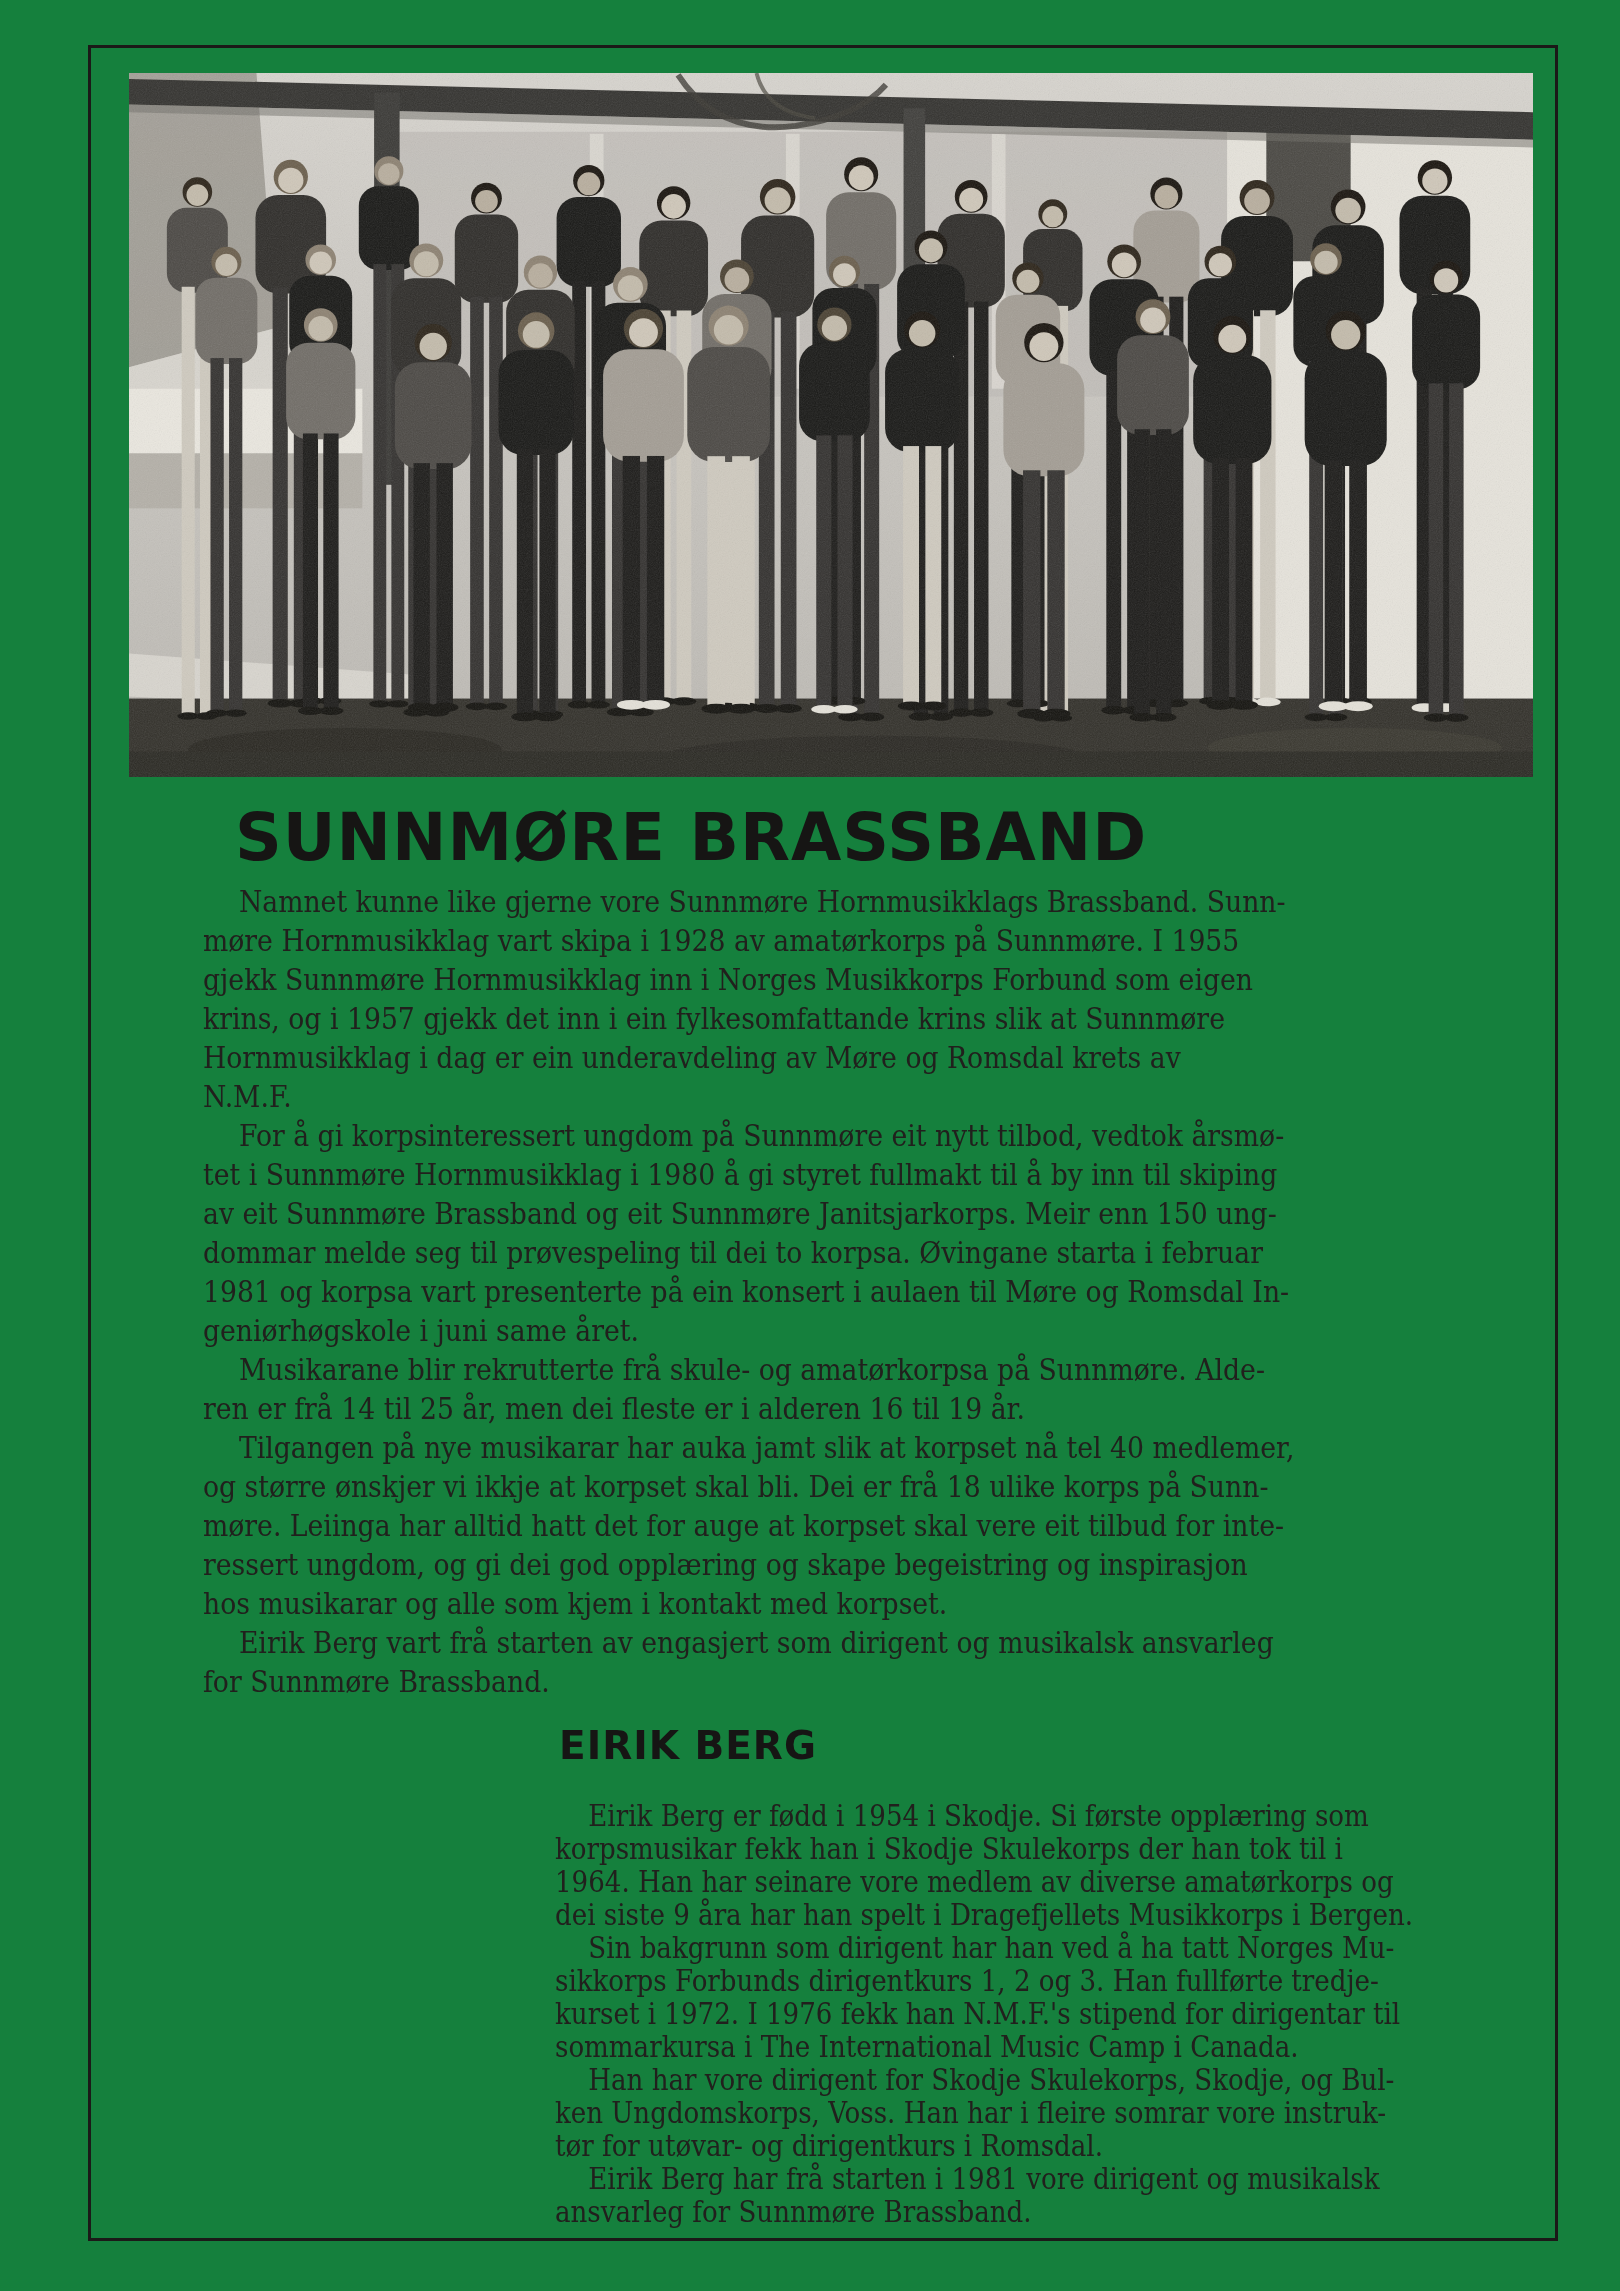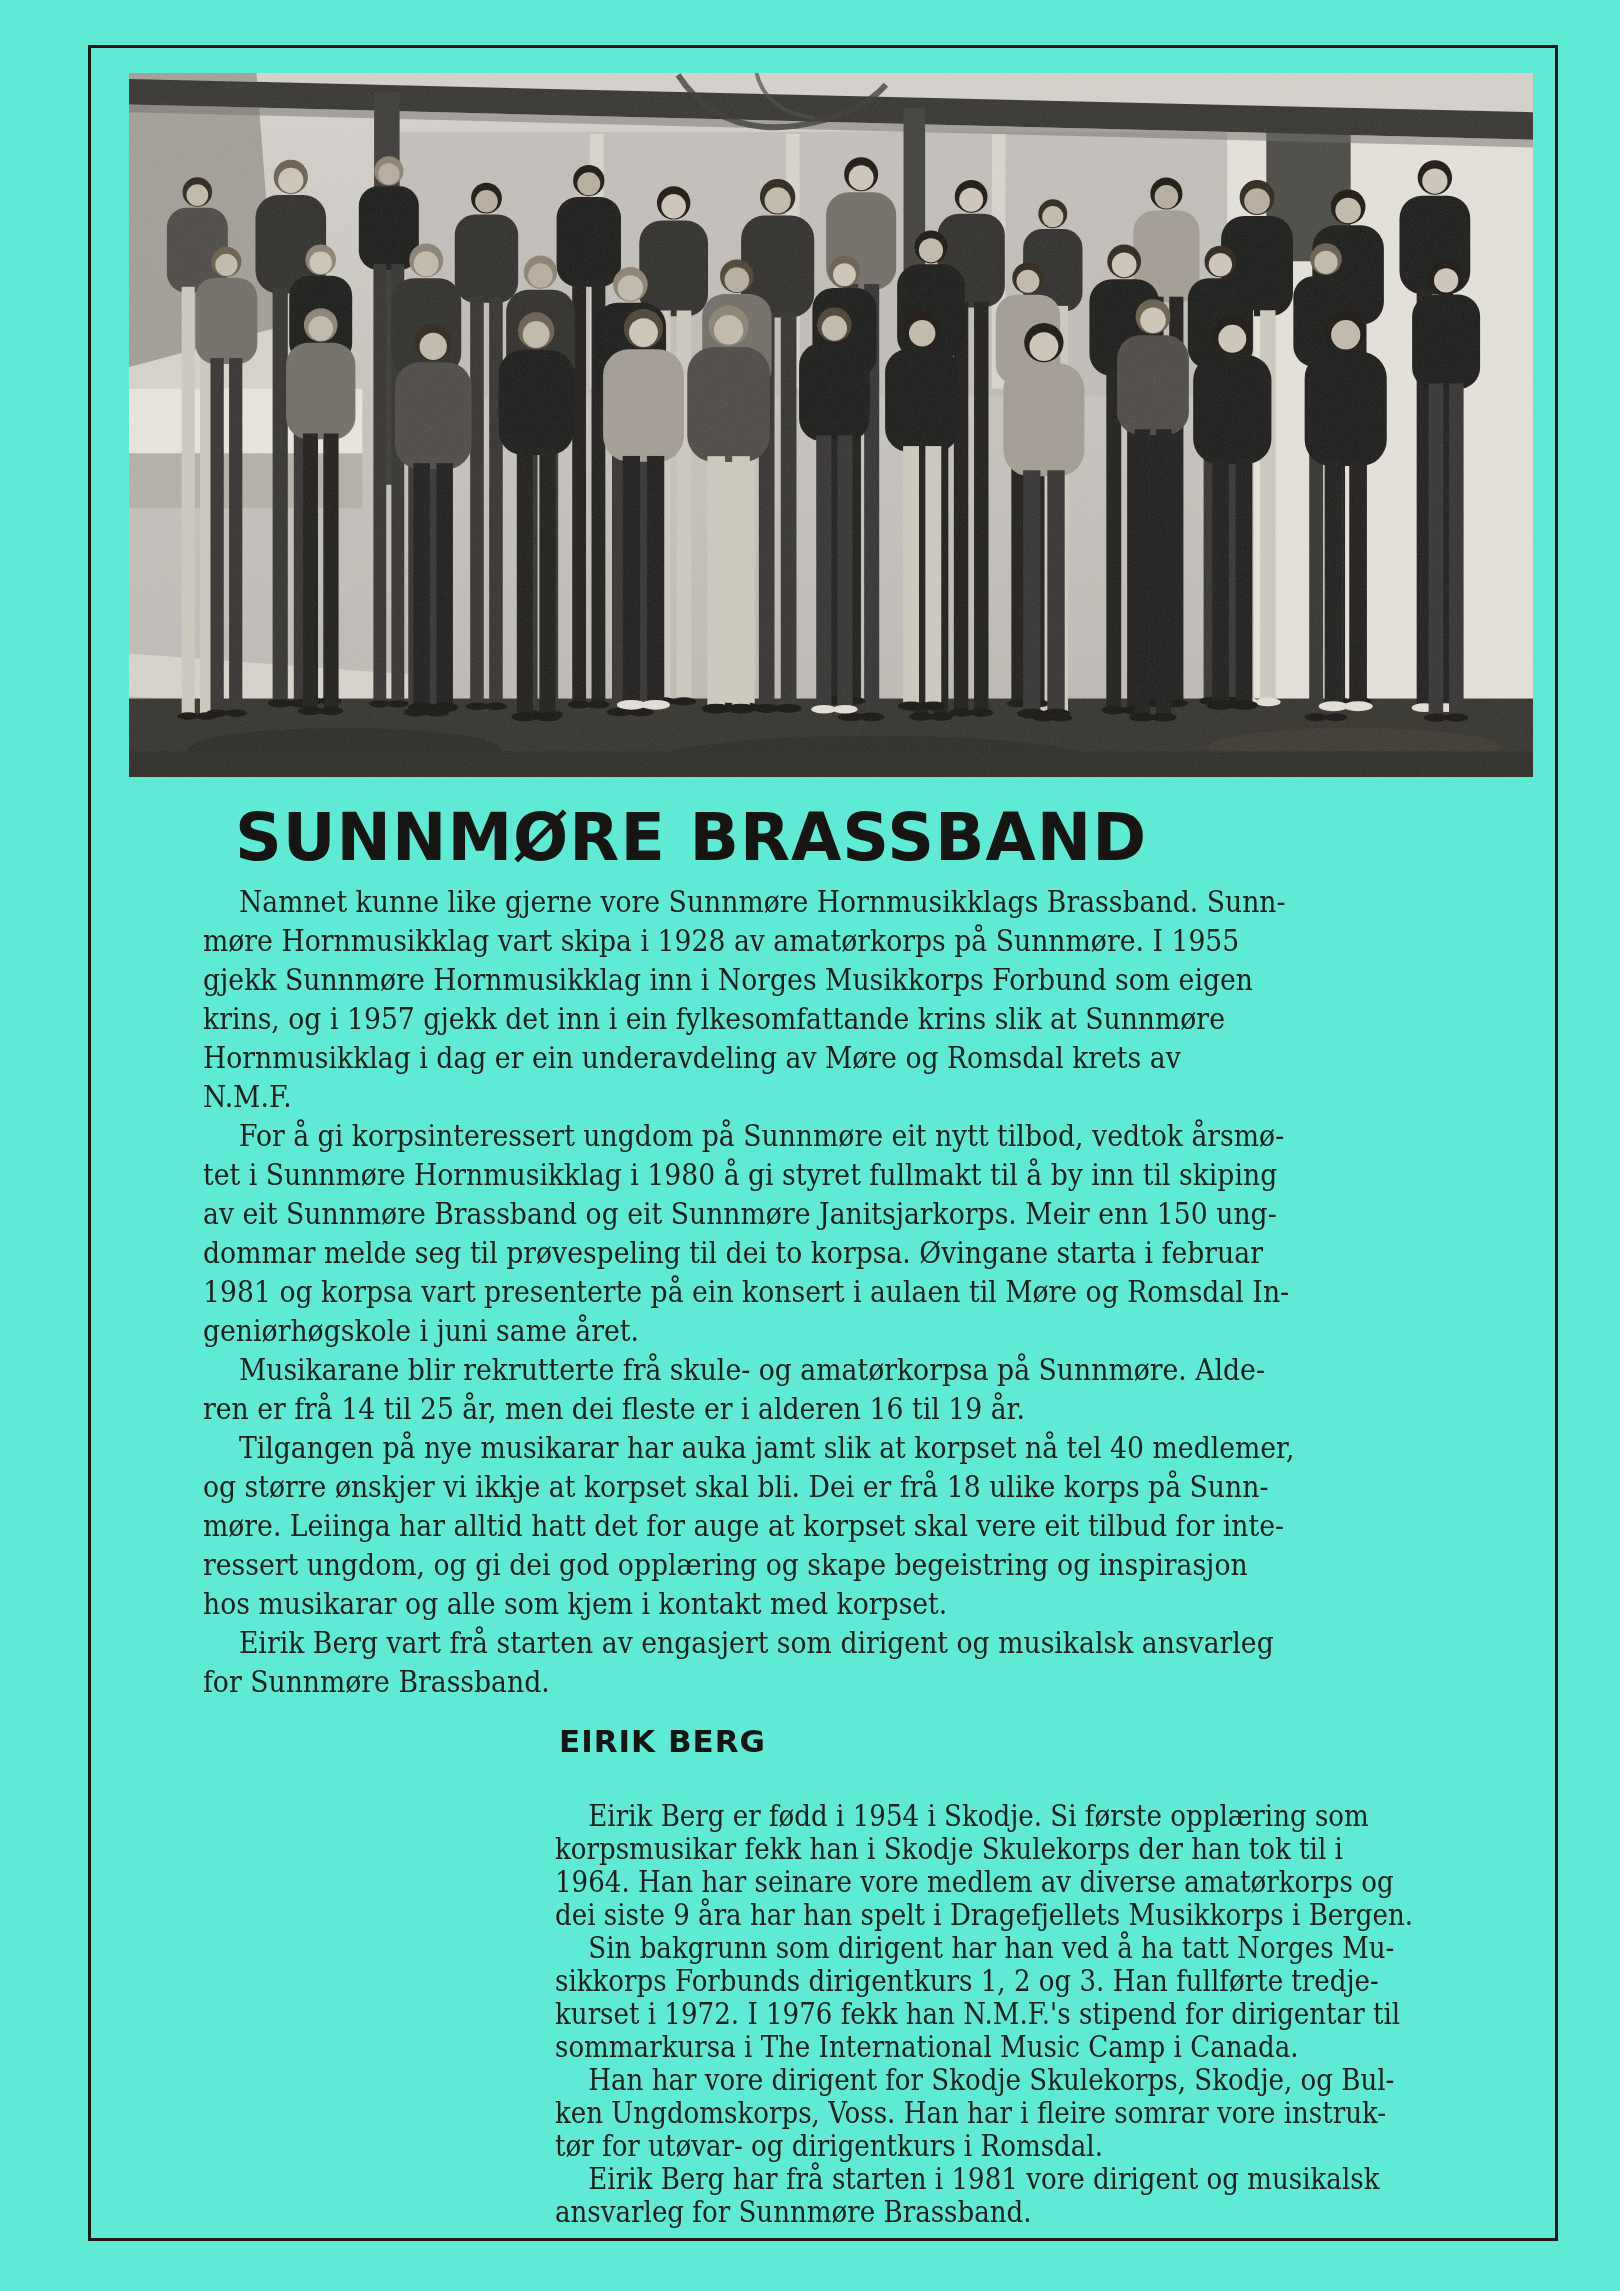--- a/index.html
+++ b/index.html
@@ -1,31 +1,31 @@
 <!DOCTYPE html>
 <html><head>
 <meta charset="utf-8">
 <style>
   html,body{margin:0;padding:0;background:#efede9;}
-  .page{position:relative;width:1620px;height:2292px;background:#5eead4;
+  .page{position:relative;width:1620px;height:2292px;background:#15803d;
         font-family:"DejaVu Serif", "Liberation Serif", serif;color:#201f1c;overflow:hidden;}
   .frame{position:absolute;left:88px;top:45px;width:1470px;height:2196px;
          border:3.9px solid #1b1a18;box-sizing:border-box;}
   .photo{position:absolute;left:129px;top:73px;width:1404px;height:704px;background:#c8c5c0;}
   .photo svg{display:block;width:100%;height:100%;}
   .title{position:absolute;left:235px;top:800px;margin:0;
          font-family:"DejaVu Sans", "Liberation Sans", sans-serif;font-weight:bold;
          font-size:65px;letter-spacing:1px;color:#161514;white-space:pre;}
   .main-text{position:absolute;left:203px;top:883px;width:1313px;
              transform:scaleX(0.92);transform-origin:0 0;}
   .main-text p{margin:0;font-size:29px;line-height:39px;white-space:pre-line;
                text-indent:39px;color:#21201d;}
   .sub-title{position:absolute;left:559px;top:1723px;margin:0;
              font-family:"DejaVu Sans", "Liberation Sans", sans-serif;font-weight:bold;
-             font-size:31px;letter-spacing:1px;color:#161514;white-space:pre;}
+             font-size:39px;letter-spacing:1px;color:#161514;white-space:pre;}
   .profile-text{position:absolute;left:555px;top:1800px;width:990px;
                 transform:scaleX(0.90);transform-origin:0 0;}
   .profile-text p{margin:0;font-size:29px;line-height:33px;white-space:pre-line;
                   text-indent:37px;color:#21201d;}
 </style>
 </head>
 <body>
 
 <div class="page">
 

